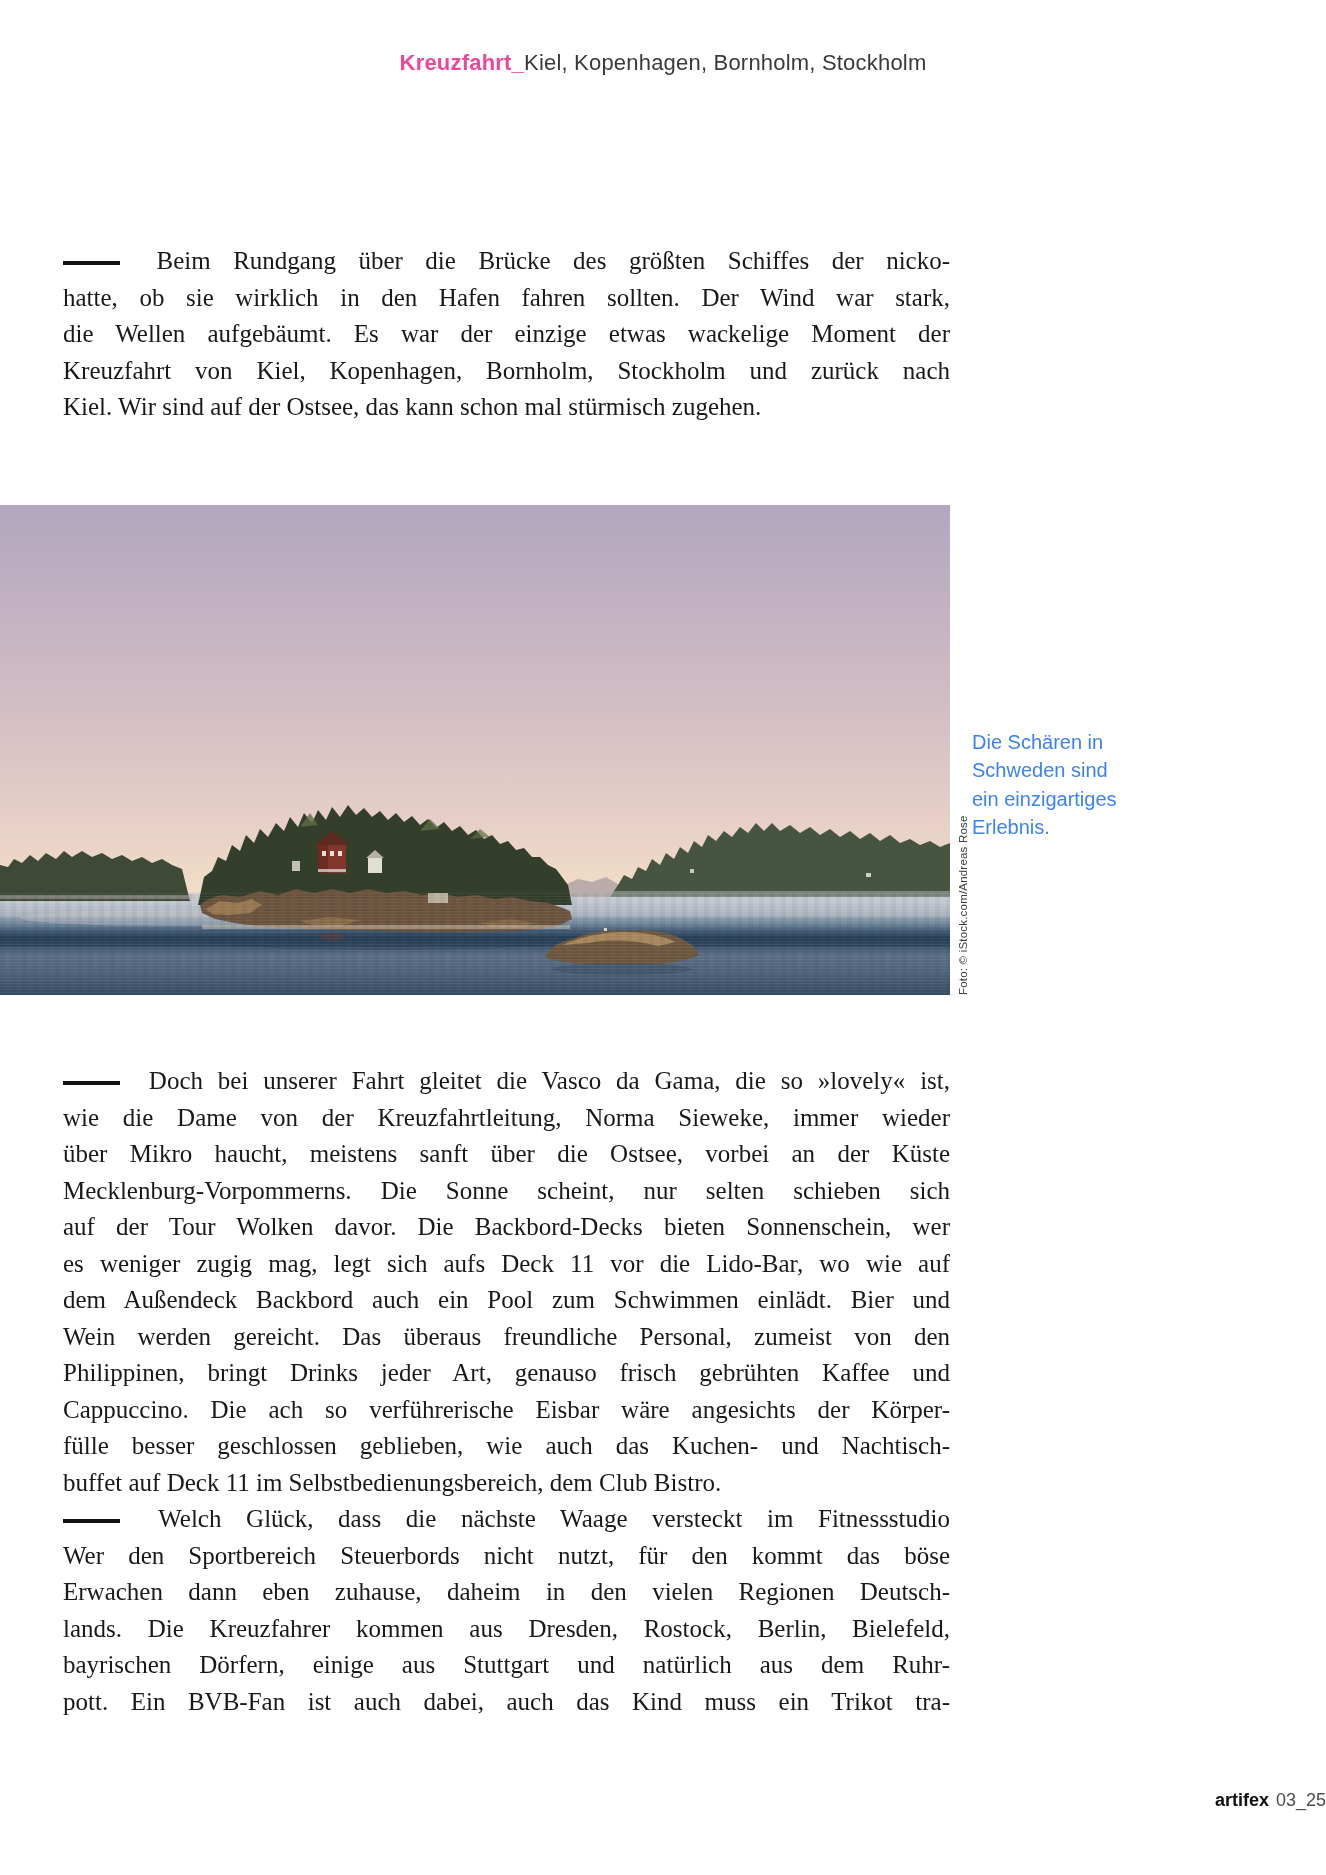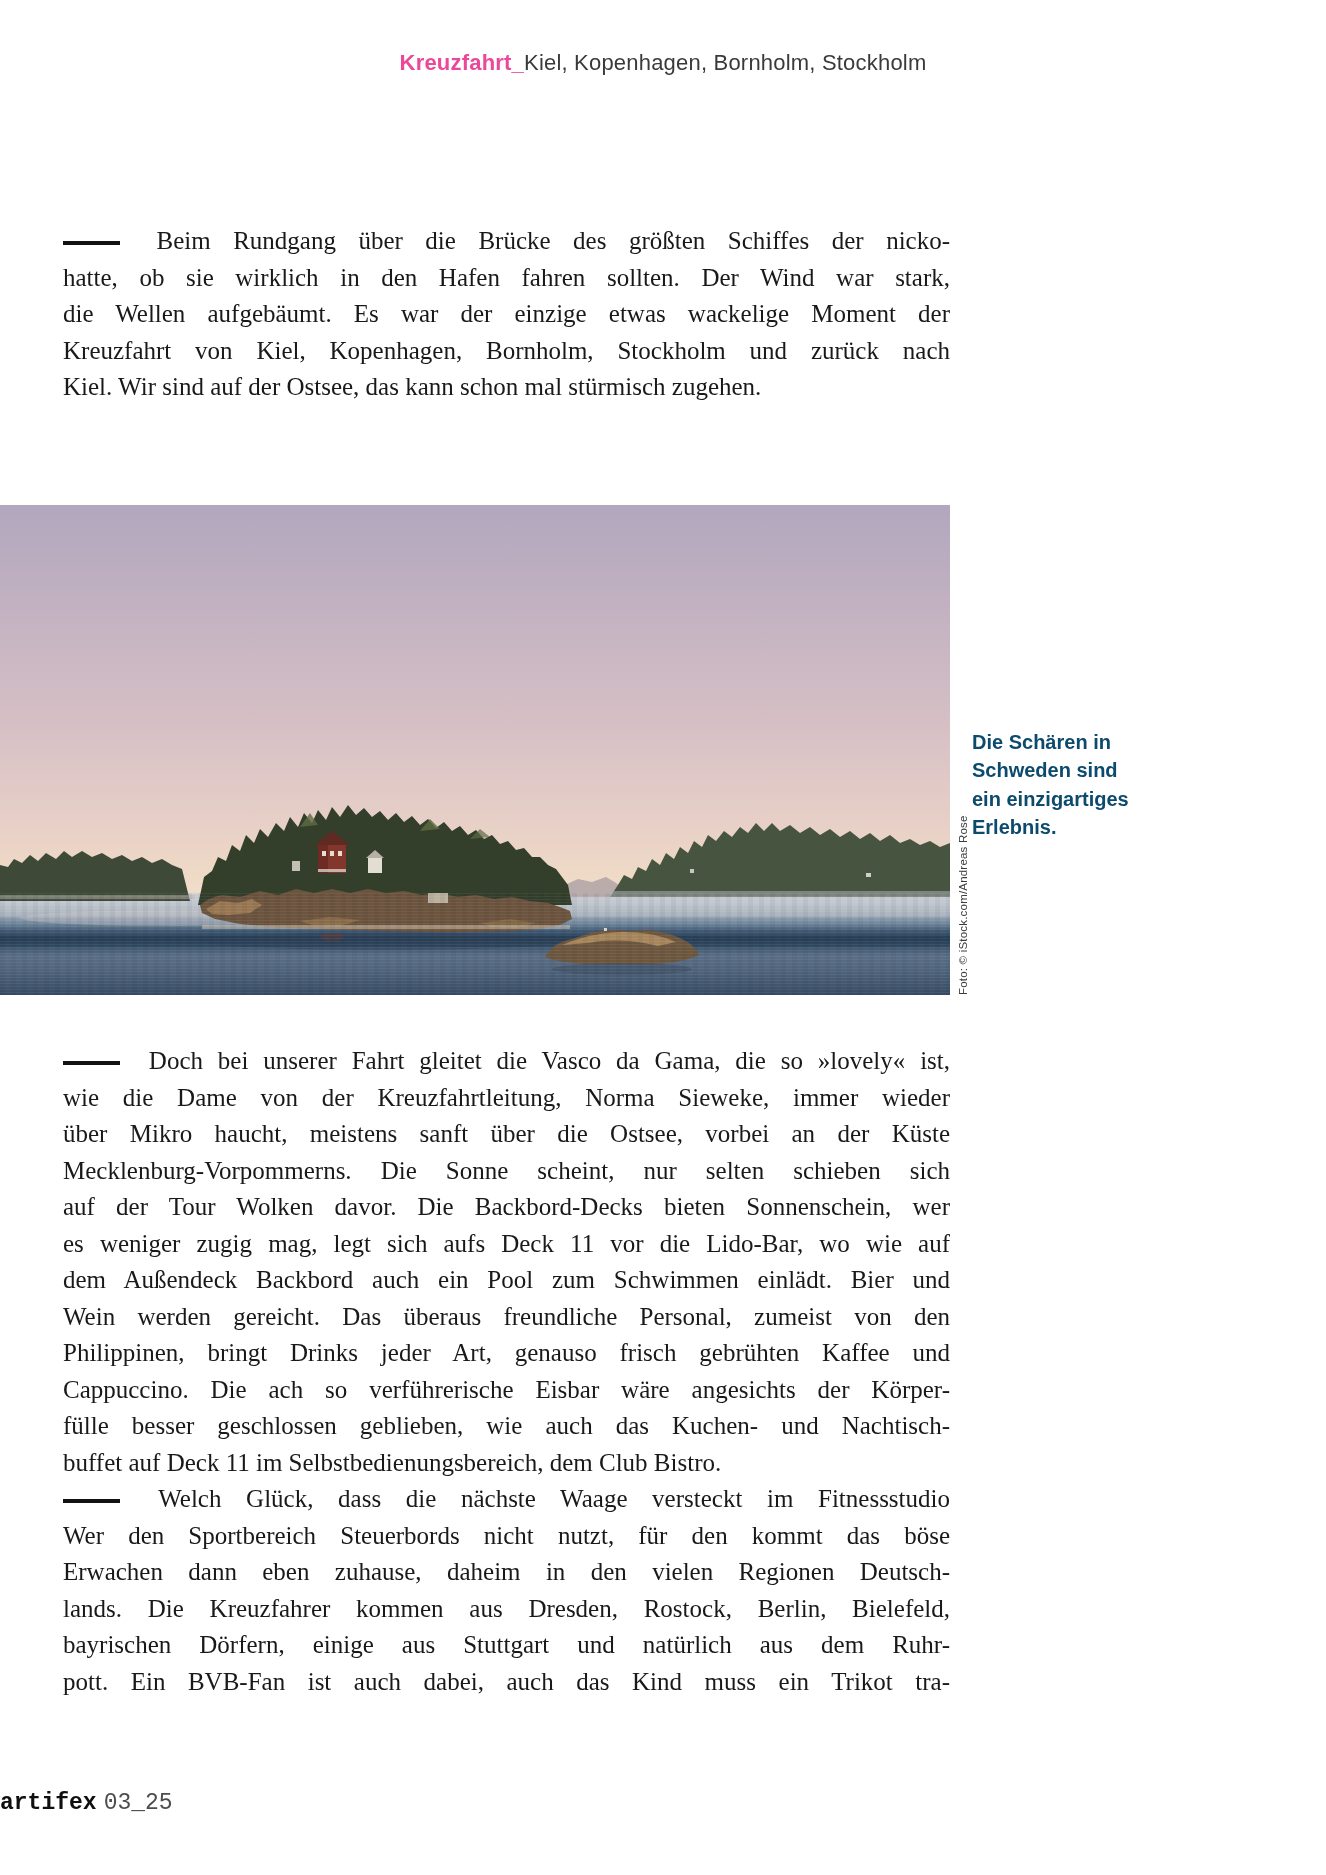--- a/index.html
+++ b/index.html
@@ -28,21 +28,21 @@
   .hdr{
     position:absolute;top:50px;left:0;width:100%;
     text-align:center;font-family:"Liberation Sans", sans-serif;
     font-size:22px;letter-spacing:.2px;
   }
   .hdr .b{font-weight:bold;color:#ec4899;}
   .hdr .r{color:var(--ink-soft);}
   
   .col{
     position:absolute;left:63px;width:887px;
-    font-size:25px;line-height:36.5px;color:#191919;
+    font-size:25px;line-height:36.5px;color:#191919;margin-top:20px;
   }
   .col.p1{top:223px;}
   .col.p23{top:1043px;}
   .bl{width:100%;overflow:hidden;}
   .jl{text-align:justify;text-align-last:justify;}
   .ll{text-align:left;}
   .pdash{
     display:inline-block;width:57px;height:4.5px;background:#121212;
     vertical-align:4px;margin-right:14px;
   }
@@ -58,34 +58,34 @@
   .photo .tex{
     position:absolute;left:0;top:388px;width:950px;height:102px;
     background:
       repeating-linear-gradient(180deg, rgba(255,255,255,.06) 0 1px, rgba(0,0,0,0) 1px 3px),
       repeating-linear-gradient(90deg, rgba(10,25,40,.05) 0 5px, rgba(0,0,0,0) 5px 11px);
   }
   .photo svg{position:absolute;left:0;top:0;}
   
   .cap{
     position:absolute;left:972px;top:728px;width:200px;
-    font-family:"Liberation Sans", sans-serif;font-weight:bold;
-    font-size:20px;line-height:28.4px;color:#0c4a6e;
+    font-family:"Liberation Sans", sans-serif;font-weight:normal;
+    font-size:20px;line-height:28.4px;color:#3b82f6;
   }
   
   .credit{
     position:absolute;left:957px;top:995px;
     transform:rotate(-90deg);transform-origin:left top;
     font-family:"Liberation Sans", sans-serif;font-size:11.5px;
     color:#3c3c3c;white-space:nowrap;letter-spacing:.2px;
   }
   
   .ftr{
-    position:absolute;top:1790px;left:0;width:100%;text-align:left;
-    font-family:Liberation Mono, monospace;font-size:23px;
+    position:absolute;top:1790px;left:0;width:100%;text-align:right;
+    font-family:Liberation Sans, sans-serif;font-size:18px;
   }
   .ftr .b{font-weight:bold;color:#0f0f0f;}
   .ftr .i{color:var(--gray);margin-left:7px;}
 </style>
 </head>
 <body>
 
 <div class="page">
 
   <div class="hdr">

